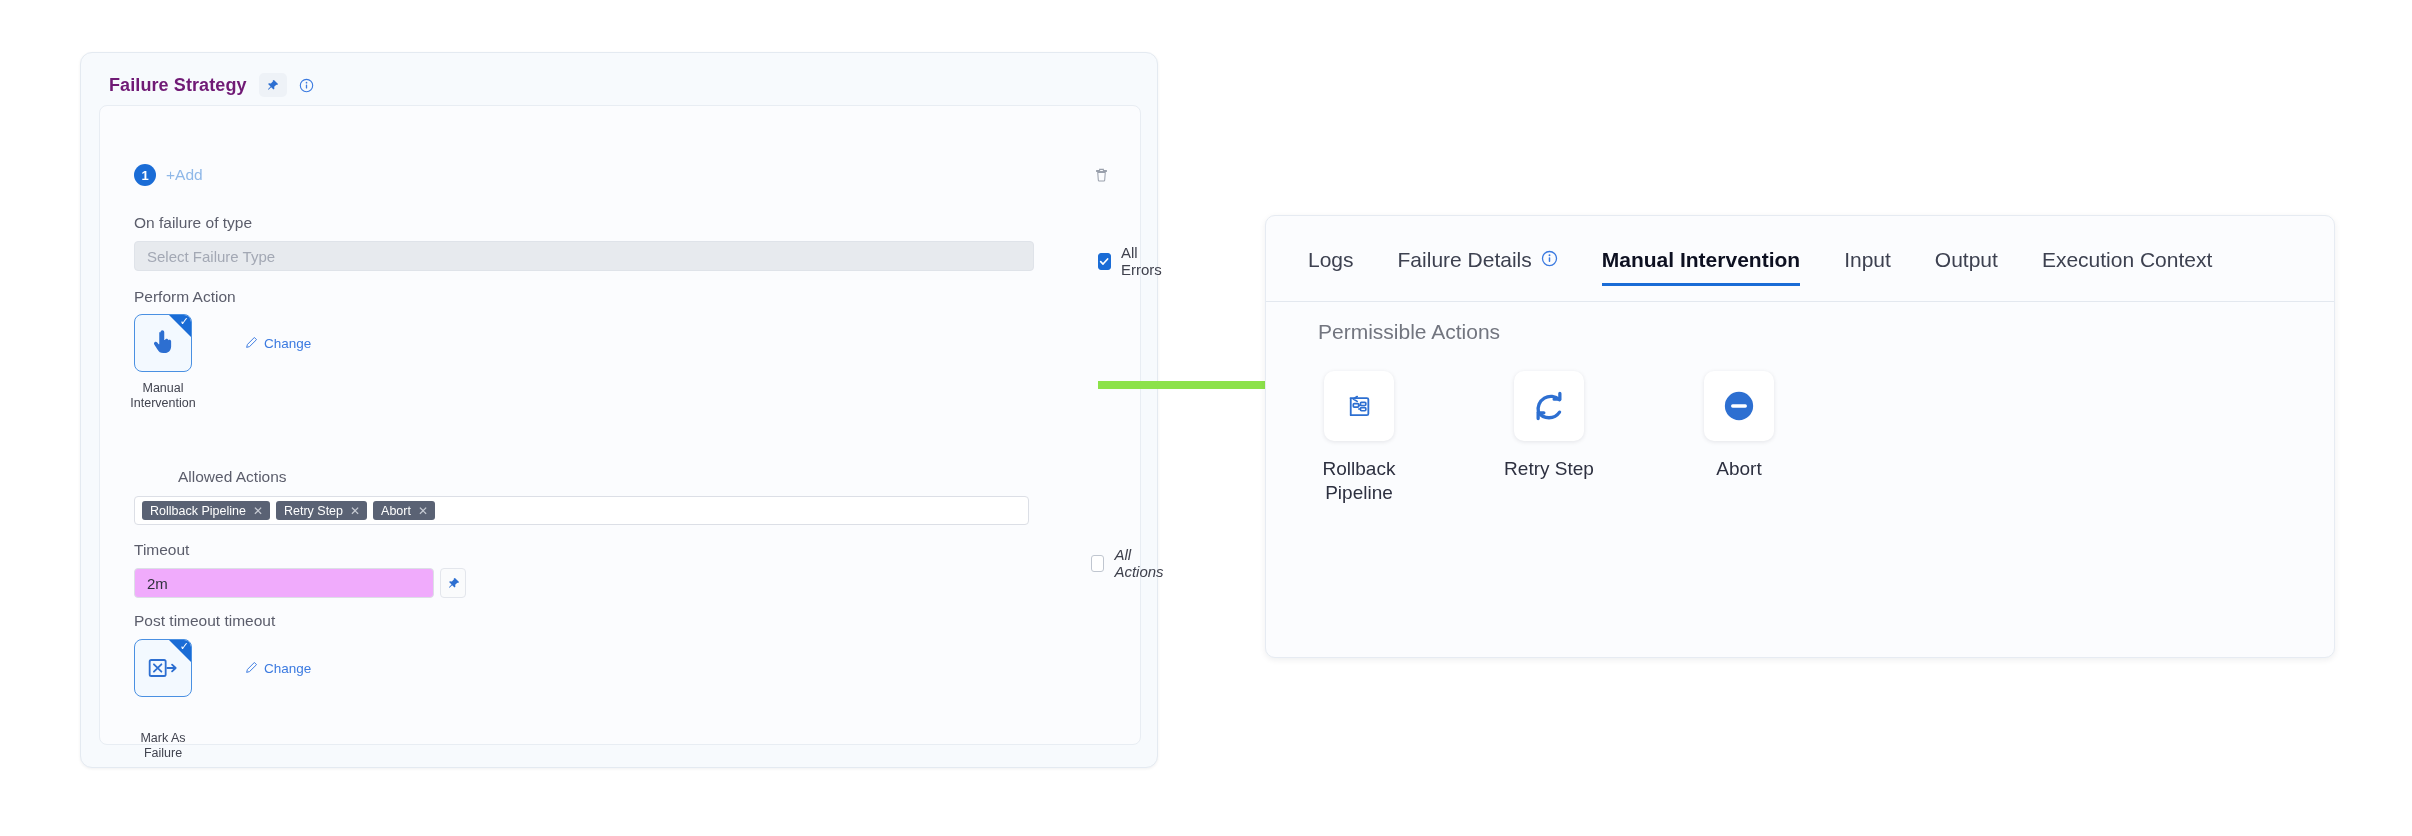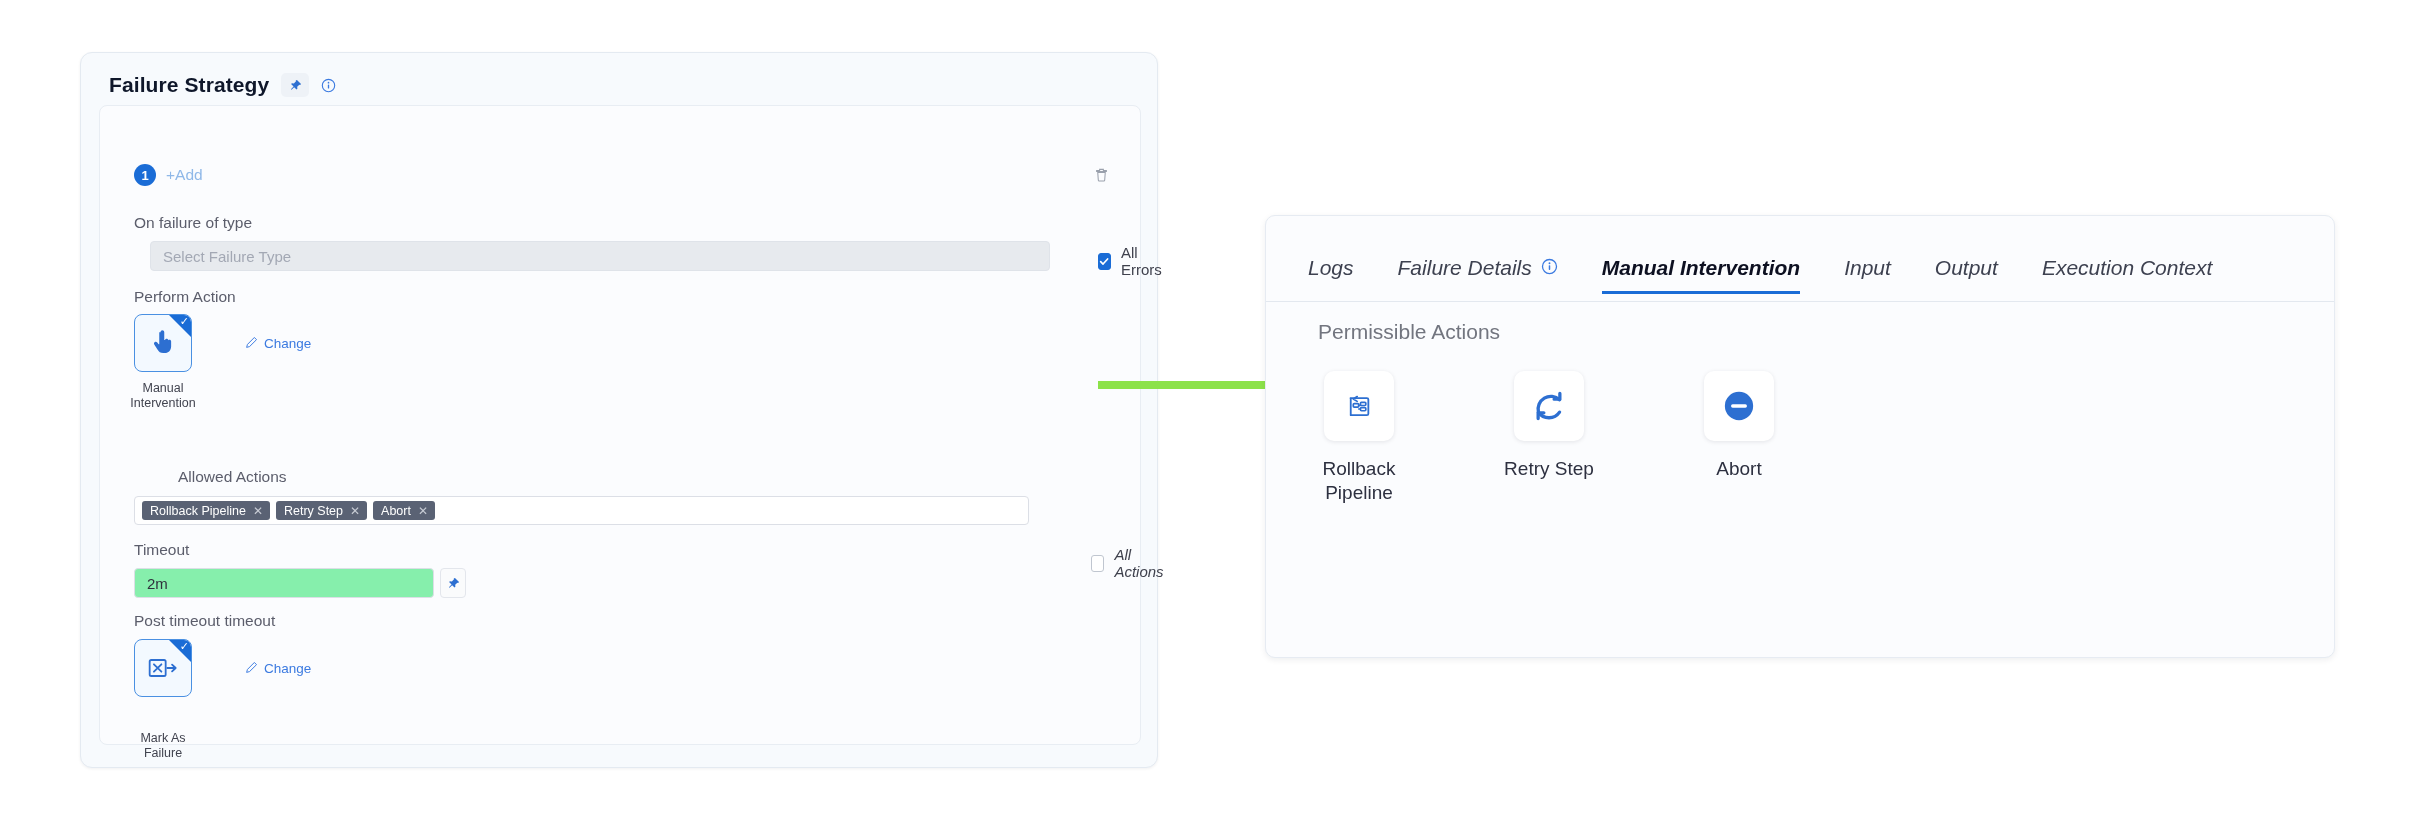--- a/index.html
+++ b/index.html
@@ -18,21 +18,21 @@
     background: #f7fafd;
     border: 1px solid #e4eaf1;
     border-radius: 12px;
     box-shadow: 0 1px 3px rgba(16,24,40,.06);
   }
   .panel-header {
     display: flex; align-items: center; gap: 12px;
     padding: 20px 28px 6px 28px;
   }
   .panel-title {
-    font-size: 21px; font-weight: bold; color: #0f172a; letter-spacing: .1px;
+    font-size: 18px; font-weight: bold; color: #701a75; letter-spacing: .1px;
   }
   .pin-btn {
     width: 28px; height: 24px; border-radius: 5px;
     background: #eef2f7; display: flex; align-items: center; justify-content: center;
   }
   .info-ic { display: flex; align-items: center; justify-content: center; }
 
   .inner-card {
     position: absolute; left: 18px; top: 52px;
     width: 1042px; height: 640px;
@@ -69,21 +69,21 @@
   .lbl-perform { left: 34px; top: 182px; }
   .lbl-allowed { left: 34px; top: 362px; margin-left: 44px; }
   .lbl-timeout { left: 34px; top: 435px; }
   .lbl-posttimeout { left: 34px; top: 506px; }
 
   .sel-failure {
     position: absolute; left: 34px; top: 135px;
     width: 900px; height: 30px;
     background: #e7eaee; border: 1px solid #dfe3e9; border-radius: 4px;
     display: flex; align-items: center; padding: 0 12px;
-    font-size: 15px; color: #a3a8b4; margin-left: 16px;
+    font-size: 15px; color: #a3a8b4;
   }
   .chk-row {
     position: absolute; display: flex; align-items: center; gap: 10px;
     font-size: 15px; color: #3f414d; margin-left: 48px;
   }
   .chk-allerrors { left: 950px; top: 138px; }
   .chk-allactions { left: 943px; top: 440px; font-style: italic; }
   .cbox {
     width: 17px; height: 17px; border-radius: 3px;
     border: 1.5px solid #c0c6d0; background: #fff;
@@ -125,46 +125,45 @@
     display: inline-flex; align-items: center; gap: 7px;
     background: #5a6274; color: #fff;
     font-size: 12.5px; border-radius: 3px;
     padding: 3px 7px 3px 8px; height: 19px;
   }
   .chip-x { color: #c8ccd5; font-size: 12px; line-height: 12px; }
 
   .timeout-box {
     position: absolute; left: 34px; top: 462px;
     width: 300px; height: 30px;
-    background: #86efac; border: 1px solid #dcdfe6; border-radius: 4px;
+    background: #f0abfc; border: 1px solid #dcdfe6; border-radius: 4px;
     display: flex; align-items: center; padding: 0 12px;
     font-size: 15px; color: #2f313c;
   }
   .timeout-pin {
     position: absolute; left: 340px; top: 462px;
     width: 26px; height: 30px;
     background: #fafbfc; border: 1px solid #e3e6ec; border-radius: 4px;
     display: flex; align-items: center; justify-content: center;
   }
 
   
   .right-card {
     position: absolute; left: 1265px; top: 215px;
     width: 1070px; height: 443px;
     background: #fbfcfe;
     border: 1px solid #e6ebf2;
     border-radius: 10px;
     box-shadow: 0 2px 6px rgba(16,24,40,.07);
   }
   .tabs {
-    display: flex; align-items: center; gap: 44px;
+    display: flex; align-items: flex-start; gap: 44px;
     padding: 32px 42px 0 42px;
     border-bottom: 1px solid #e3e8ef;
     height: 86px;
-    font-style: italic;
   }
   .tab {
     font-size: 21px; color: #3d4150;
     padding-bottom: 14px; display: flex; align-items: center; gap: 9px;
     white-space: nowrap;
   }
   .tab.active {
     font-weight: bold; color: #0d1021;
     box-shadow: inset 0 -3px 0 0 #1a6cd6;
   }

